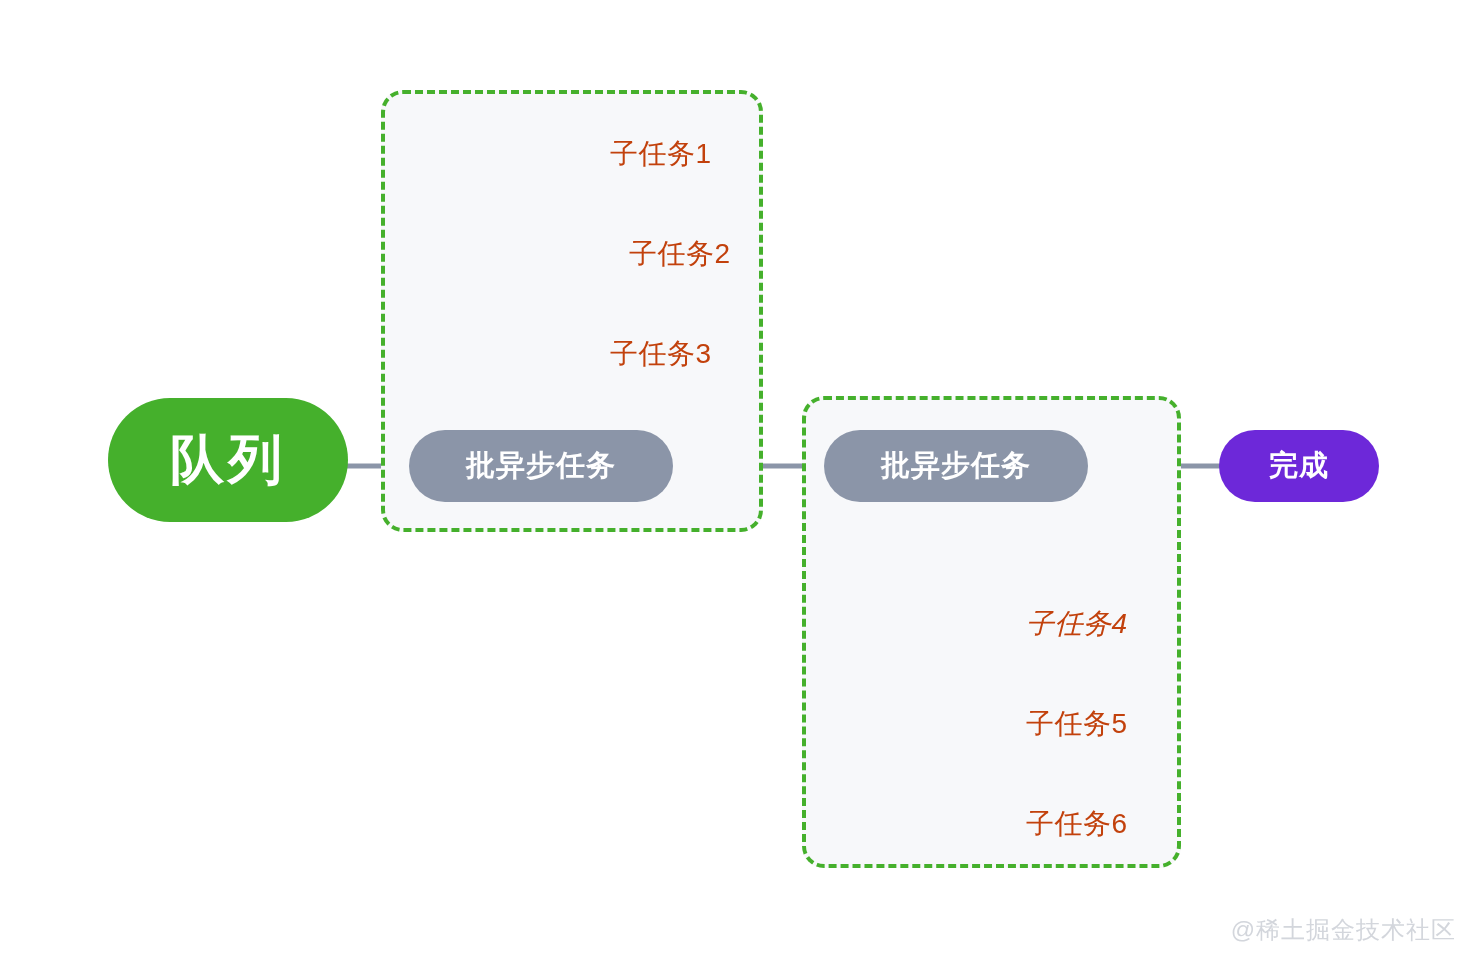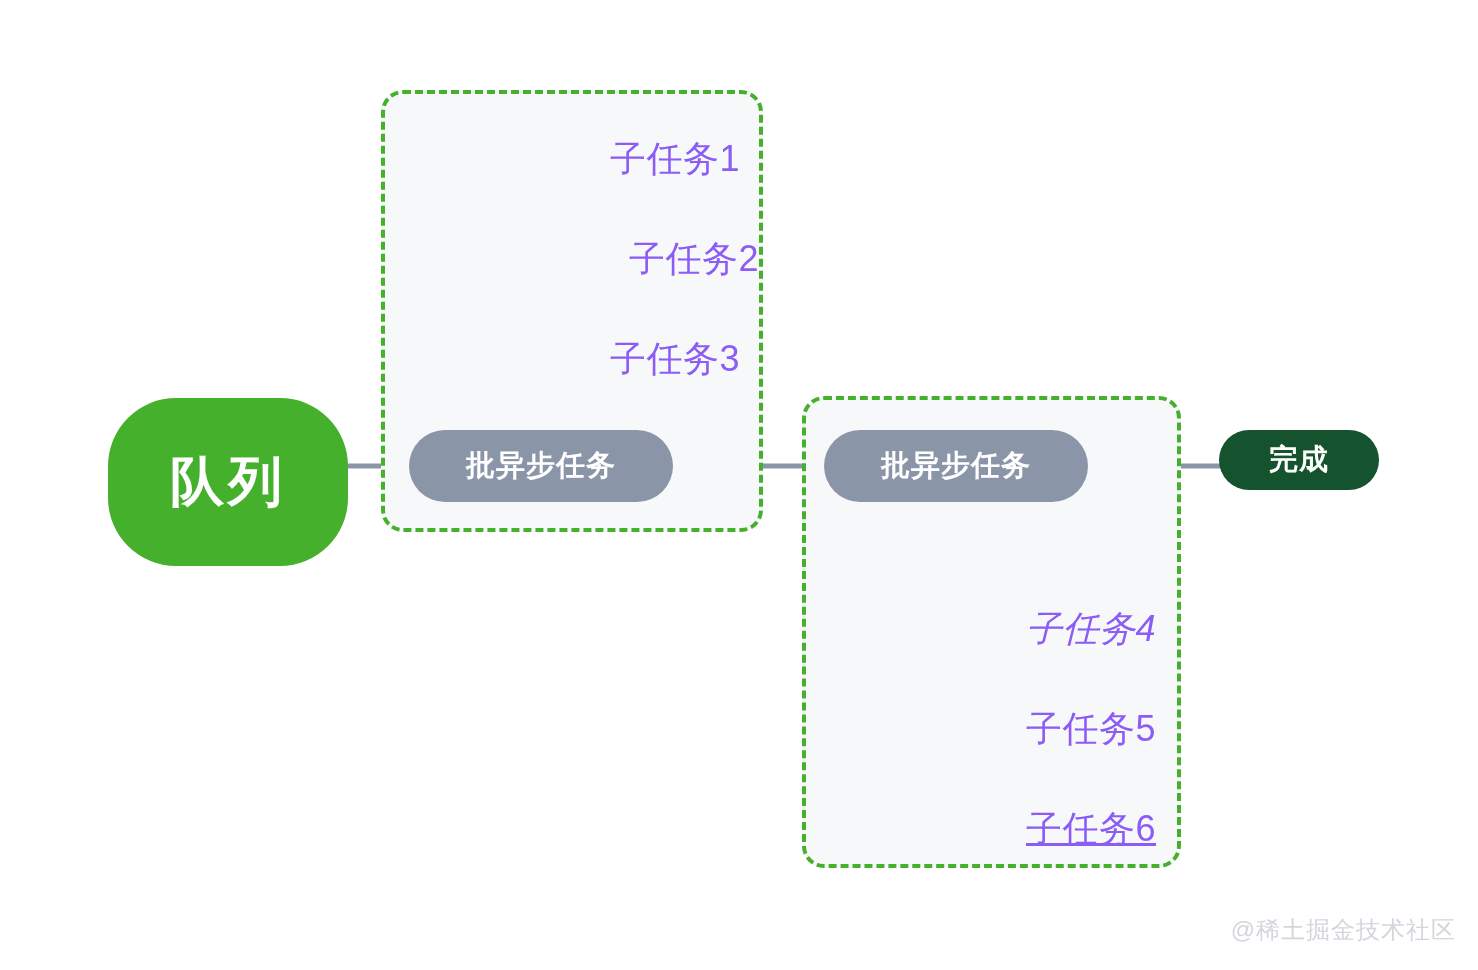--- a/index.html
+++ b/index.html
@@ -33,21 +33,21 @@
     color: #ffffff;
     font-weight: bold;
     white-space: nowrap;
     letter-spacing: 1px;
     z-index: 5;
   }
   .node-start {
     left: 108px;
     top: 398px;
     width: 240px;
-    height: 168px;
+    height: 124px;
     background: #45b02c;
     border-radius: 68px;
     font-size: 54px;
     letter-spacing: 4px;
   }
   .node-task-a {
     left: 409px;
     top: 430px;
     width: 264px;
     height: 72px;
@@ -61,29 +61,29 @@
     width: 264px;
     height: 72px;
     background: #8b95a8;
     border-radius: 36px;
     font-size: 29px;
   }
   .node-done {
     left: 1219px;
     top: 430px;
     width: 160px;
-    height: 60px;
-    background: #14532d;
+    height: 72px;
+    background: #6d28d9;
     border-radius: 36px;
     font-size: 29px;
   }
   .subtask-label {
     position: absolute;
-    color: #8b5cf6;
-    font-size: 36px;
+    color: #c2410c;
+    font-size: 28px;
     white-space: nowrap;
     z-index: 6;
     letter-spacing: 0.5px;
   }
   .group-box {
     position: absolute;
     box-sizing: border-box;
     background: #f7f8fa;
     border: 4px dashed #45b02c;
     border-radius: 22px;
@@ -158,17 +158,17 @@
   <div class="node node-done">
     <span>完成</span>
   </div>
 
   <div class="subtask-label" style="left:610px; top:135px;">子任务1</div>
   <div class="subtask-label" style="left:610px; top:235px;margin-left:19px;">子任务2</div>
   <div class="subtask-label" style="left:610px; top:335px;">子任务3</div>
 
   <div class="subtask-label" style="left:1026px; top:605px;font-style:italic;">子任务4</div>
   <div class="subtask-label" style="left:1026px; top:705px;">子任务5</div>
-  <div class="subtask-label" style="left:1026px; top:805px;text-decoration:underline;">子任务6</div>
+  <div class="subtask-label" style="left:1026px; top:805px;">子任务6</div>
 
   <div class="watermark">@稀土掘金技术社区</div>
 
 </div>
 
 </body></html>

